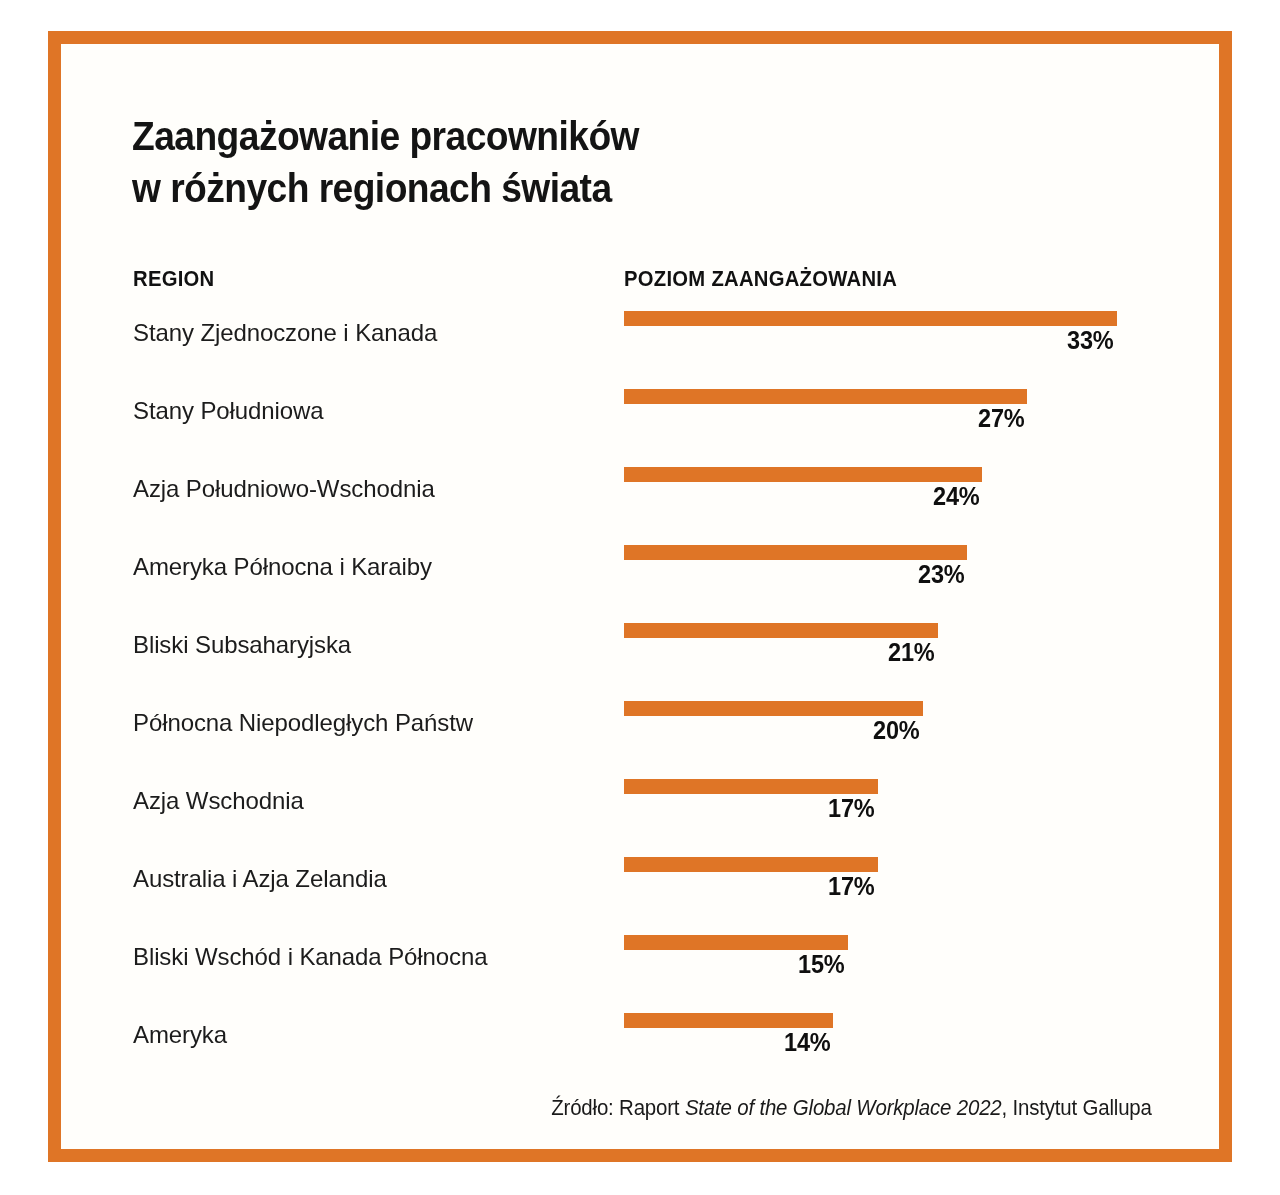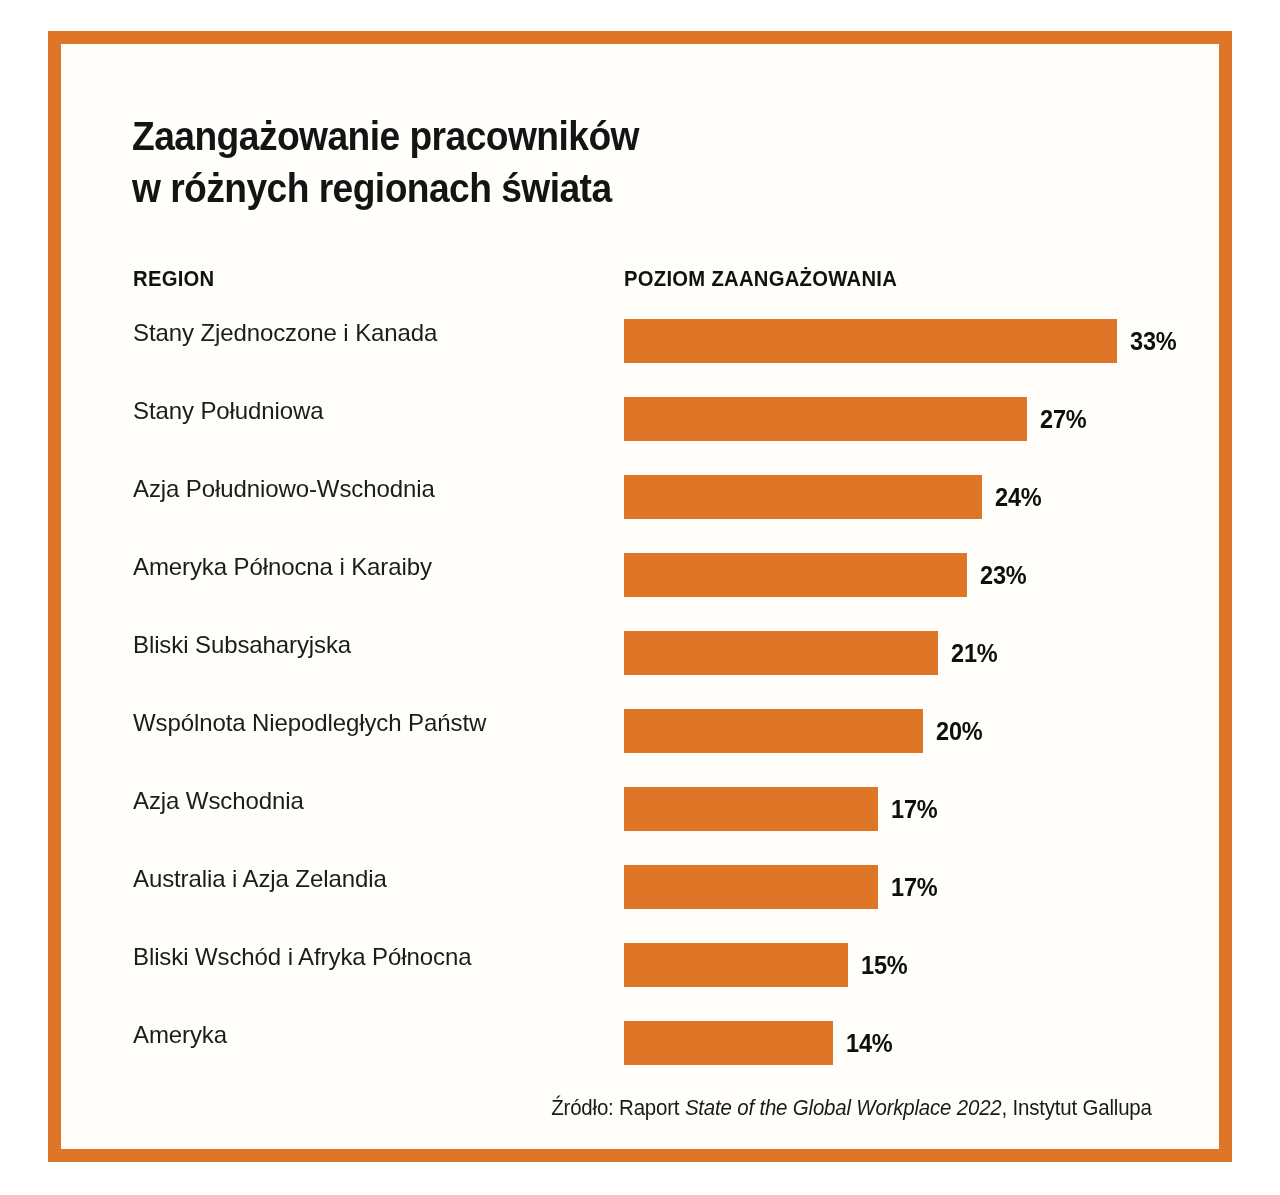--- a/index.html
+++ b/index.html
@@ -84,24 +84,25 @@
     font-size: 24px;
     font-weight: 400;
     color: #1c1c1c;
     letter-spacing: -0.1px;
     white-space: nowrap;
   }
 
   .bar-track {
     position: absolute;
     left: 563px;
-    top: 8px;
+    top: 0;
     height: 44px;
     display: flex;
-    align-items: center;
+    align-items: flex-end;
+    flex-direction: column;
   }
 
   .bar {
     height: 44px;
     background: #DF7526;
   }
 
   .bar-value {
     margin-left: 13px;
     font-size: 25px;
@@ -169,42 +170,42 @@
           </div>
         </div>
         <div class="chart-row">
           <div class="region-label">Bliski Subsaharyjska</div>
           <div class="bar-track">
             <div class="bar" style="width: 313.5px; background: rgb(223, 117, 38);"></div>
             <div class="bar-value">21%</div>
           </div>
         </div>
         <div class="chart-row">
-          <div class="region-label">Wspólnota Niepodległych Państw</div>
+          <div class="region-label">Północna Niepodległych Państw</div>
           <div class="bar-track">
             <div class="bar" style="width: 298.6px; background: rgb(223, 117, 38);"></div>
             <div class="bar-value">20%</div>
           </div>
         </div>
         <div class="chart-row">
           <div class="region-label">Azja Wschodnia</div>
           <div class="bar-track">
             <div class="bar" style="width: 253.8px; background: rgb(223, 117, 38);"></div>
             <div class="bar-value">17%</div>
           </div>
         </div>
         <div class="chart-row">
           <div class="region-label">Australia i Azja Zelandia</div>
           <div class="bar-track">
             <div class="bar" style="width: 253.8px; background: rgb(223, 117, 38);"></div>
             <div class="bar-value">17%</div>
           </div>
         </div>
         <div class="chart-row">
-          <div class="region-label">Bliski Wschód i Afryka Północna</div>
+          <div class="region-label">Bliski Wschód i Kanada Północna</div>
           <div class="bar-track">
             <div class="bar" style="width: 223.9px; background: rgb(223, 117, 38);"></div>
             <div class="bar-value">15%</div>
           </div>
         </div>
         <div class="chart-row">
           <div class="region-label">Ameryka</div>
           <div class="bar-track">
             <div class="bar" style="width: 209px; background: rgb(223, 117, 38);"></div>
             <div class="bar-value">14%</div>

